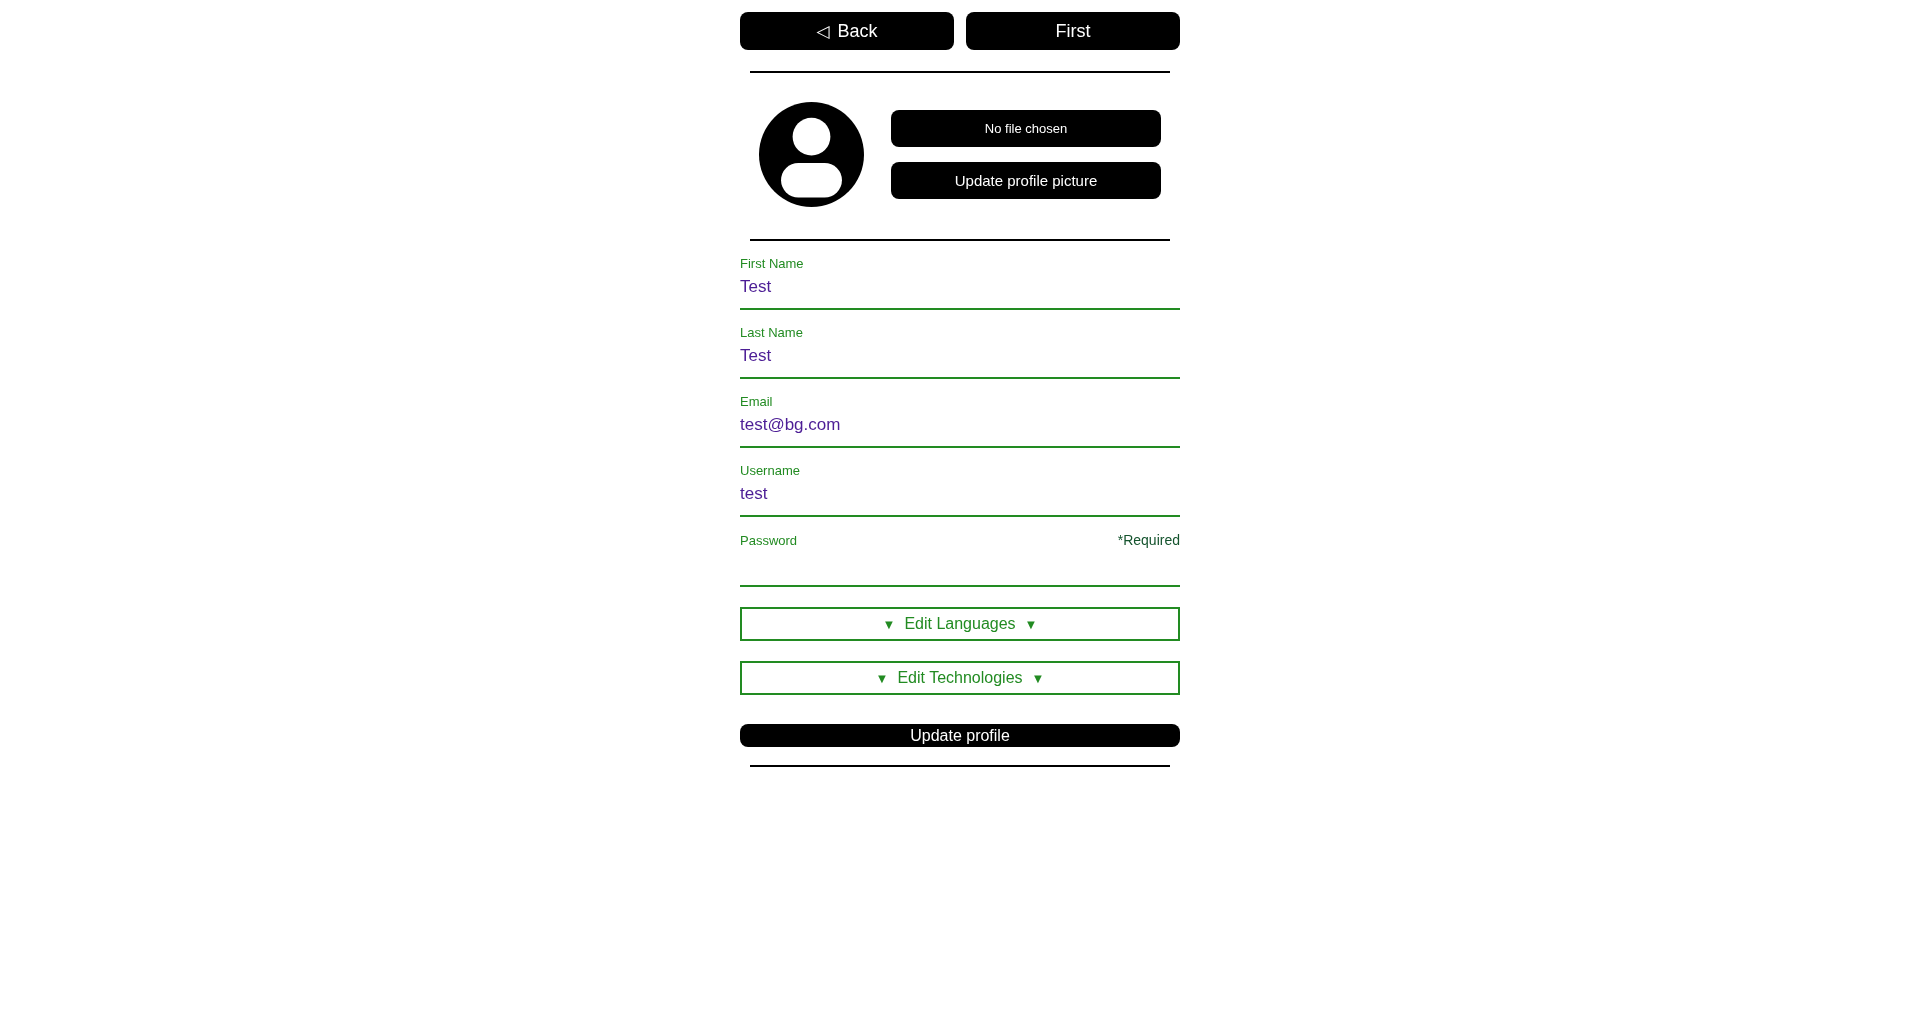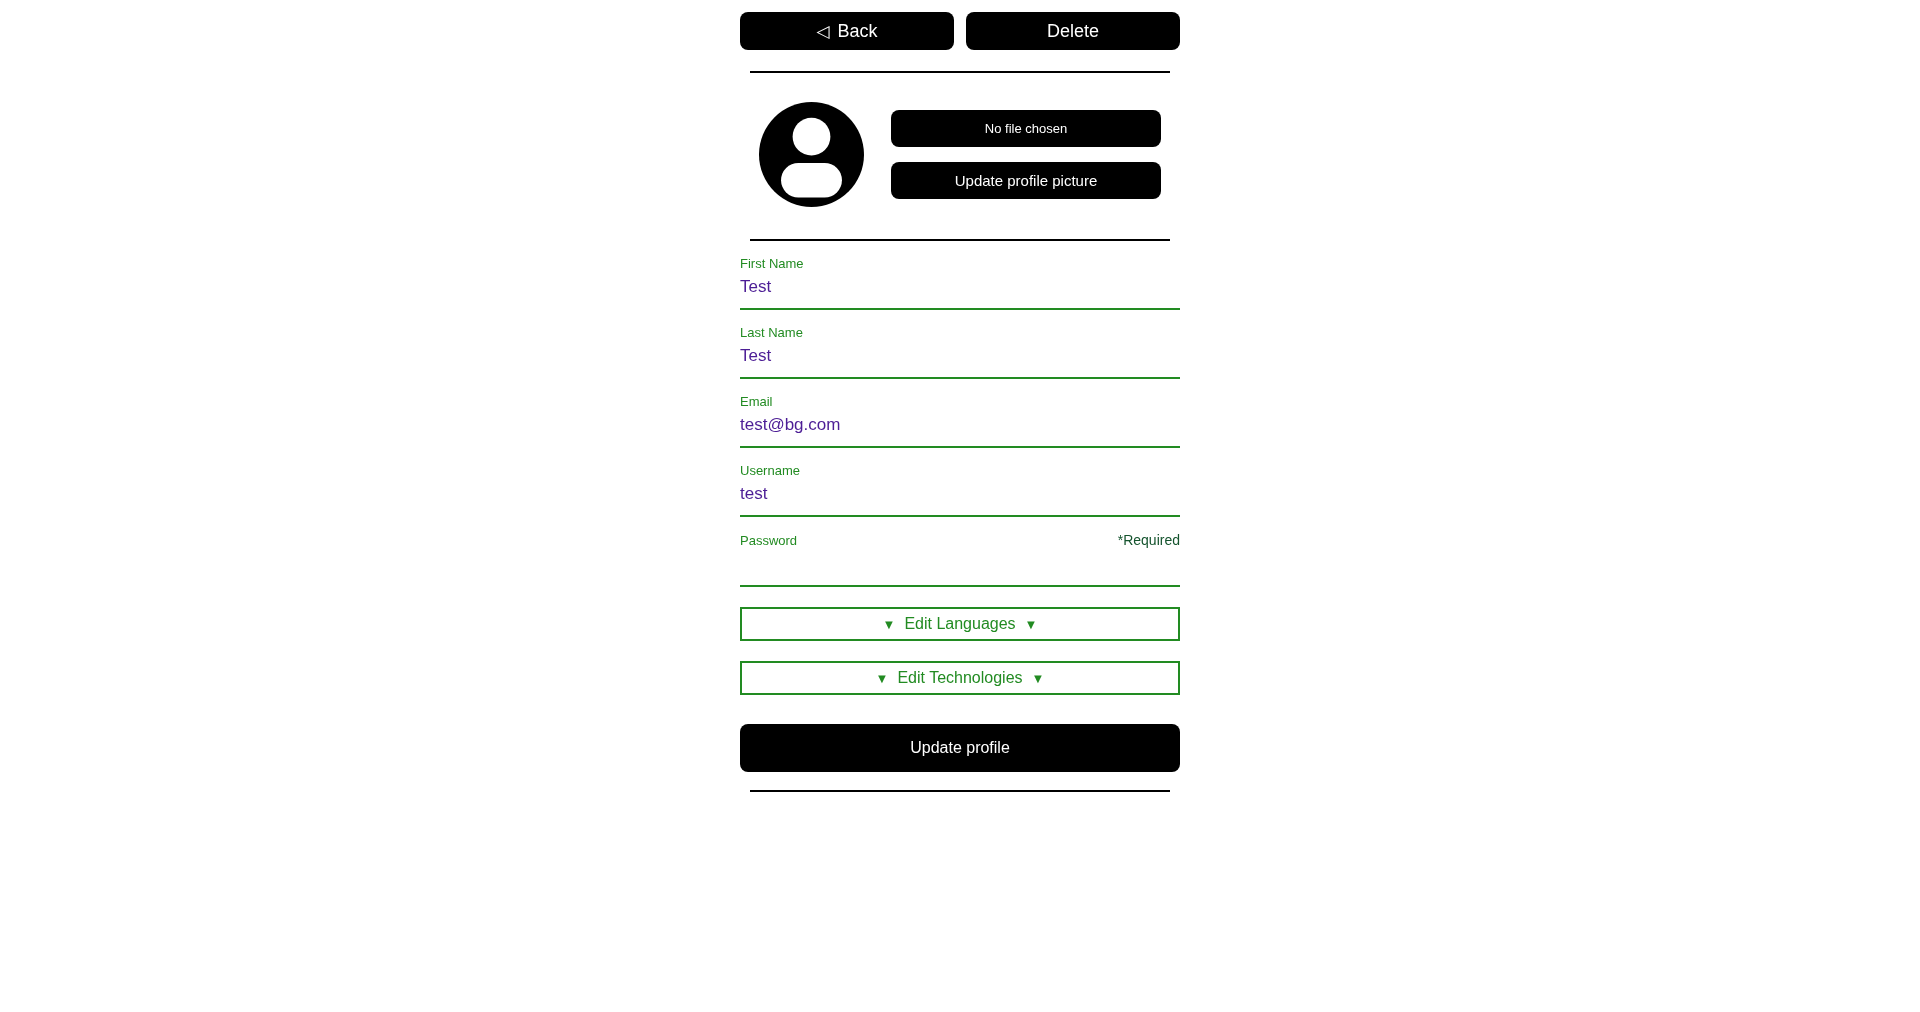--- a/index.html
+++ b/index.html
@@ -116,38 +116,38 @@
     cursor: pointer;
     display: flex;
     align-items: center;
     justify-content: center;
     gap: 9px;
   }
   .btn-outline .tri { font-size: 13px; line-height: 1; }
   
   .btn-full {
     width: 100%;
-    height: 48px;
+    height: 23px;
     font-size: 16px;
     border-radius: 8px;
   }
   .btn-update { margin-top: 29px; }
 </style>
 </head>
 <body>
 
 <main class="container">
 
   
   <div class="toolbar">
     <button class="btn-black">
       <span class="back-icon">◁</span>
       <span>Back</span>
     </button>
-    <button class="btn-black">Delete</button>
+    <button class="btn-black">First</button>
   </div>
 
   <hr class="hr-top">
 
   
   <section class="profile-row">
     <div class="avatar">
       <svg viewBox="0 0 100 100" aria-hidden="true">
         <circle cx="50" cy="50" r="50" fill="#000000"></circle>
         <circle cx="50" cy="33" r="18" fill="#ffffff"></circle>

